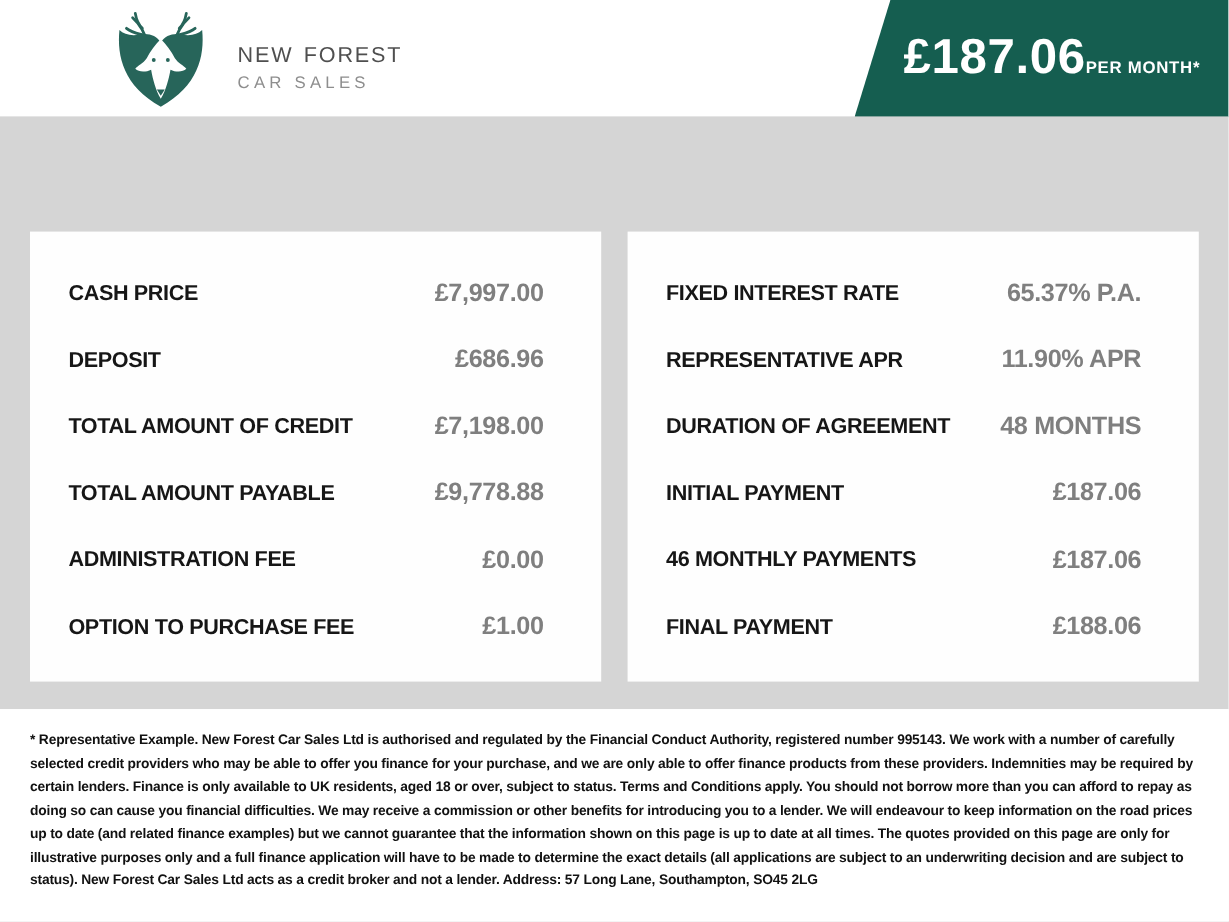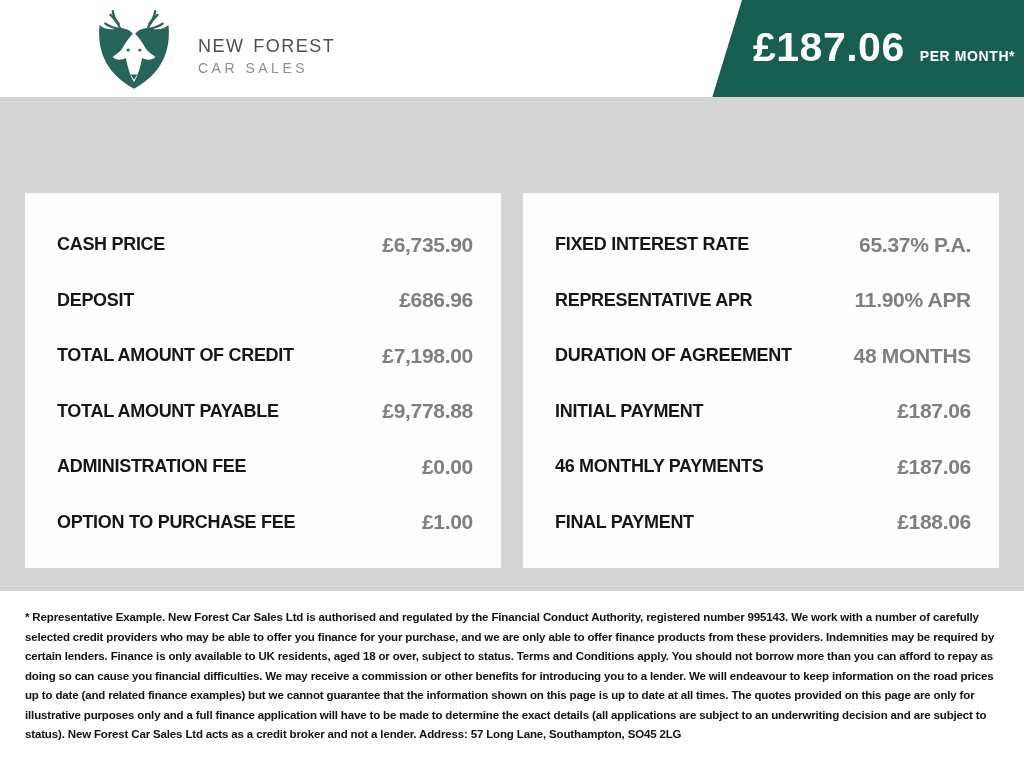--- a/index.html
+++ b/index.html
@@ -23,32 +23,32 @@
   .brand-tagline { font-size: 14px; color: #8e8e8e; letter-spacing: 3.5px; margin-top: 3px; }
 
   .price-banner {
     position: absolute; top: 0; right: 0; width: 312px; height: 98px;
     background: #155E50;
     clip-path: polygon(30px 0, 100% 0, 100% 100%, 0 100%);
     display: flex; align-items: baseline;
     padding: 24px 0 0 41px; color: #ffffff;
   }
   .price-big { font-size: 41px; font-weight: bold; letter-spacing: 0.5px; }
-  .price-period { font-size: 14px; font-weight: bold; margin-left: 15px; letter-spacing: 0.6px; }
+  .price-period { font-size: 14px; font-weight: bold; letter-spacing: 0.6px; }
 
   
   .band { position: absolute; top: 97px; left: 0; width: 1024px; height: 494px; background: #d5d5d5; }
   .page-title {
     position: absolute; left: 25px; top: 30px; margin: 0;
     font-size: 22px; font-weight: bold; color: #1d1d1d; letter-spacing: -0.2px;
   }
   .cards { position: absolute; left: 25px; top: 96px; display: flex; gap: 22px; }
   .card {
     width: 476px; height: 375px; background: #fefefe;
-    padding: 24px 28px 18px 32px;
+    padding: 24px 48px 18px 32px;
   }
   .row { height: 55.5px; display: flex; justify-content: space-between; align-items: center; }
   .lbl { font-size: 18px; font-weight: bold; color: #161616; letter-spacing: -0.3px; white-space: nowrap; }
   .val { font-size: 21px; font-weight: 600; color: #7f7f7f; letter-spacing: -0.3px; white-space: nowrap; }
 
   
   .footer { position: absolute; top: 591px; left: 0; width: 1024px; height: 177px; background: #ffffff; }
   .disclaimer {
     margin: 17px 24px 4px 25px; width: 976px;
     font-size: 11.5px; font-weight: bold; color: #111111;
@@ -90,21 +90,21 @@
       <span class="price-period">PER MONTH*</span>
     </div>
   </header>
 
   <main class="band">
 
     <div class="cards">
       <section class="card">
         <div class="row">
           <span class="lbl">CASH PRICE</span>
-          <span class="val">£6,735.90</span>
+          <span class="val">£7,997.00</span>
         </div>
         <div class="row">
           <span class="lbl">DEPOSIT</span>
           <span class="val">£686.96</span>
         </div>
         <div class="row">
           <span class="lbl">TOTAL AMOUNT OF CREDIT</span>
           <span class="val">£7,198.00</span>
         </div>
         <div class="row">

